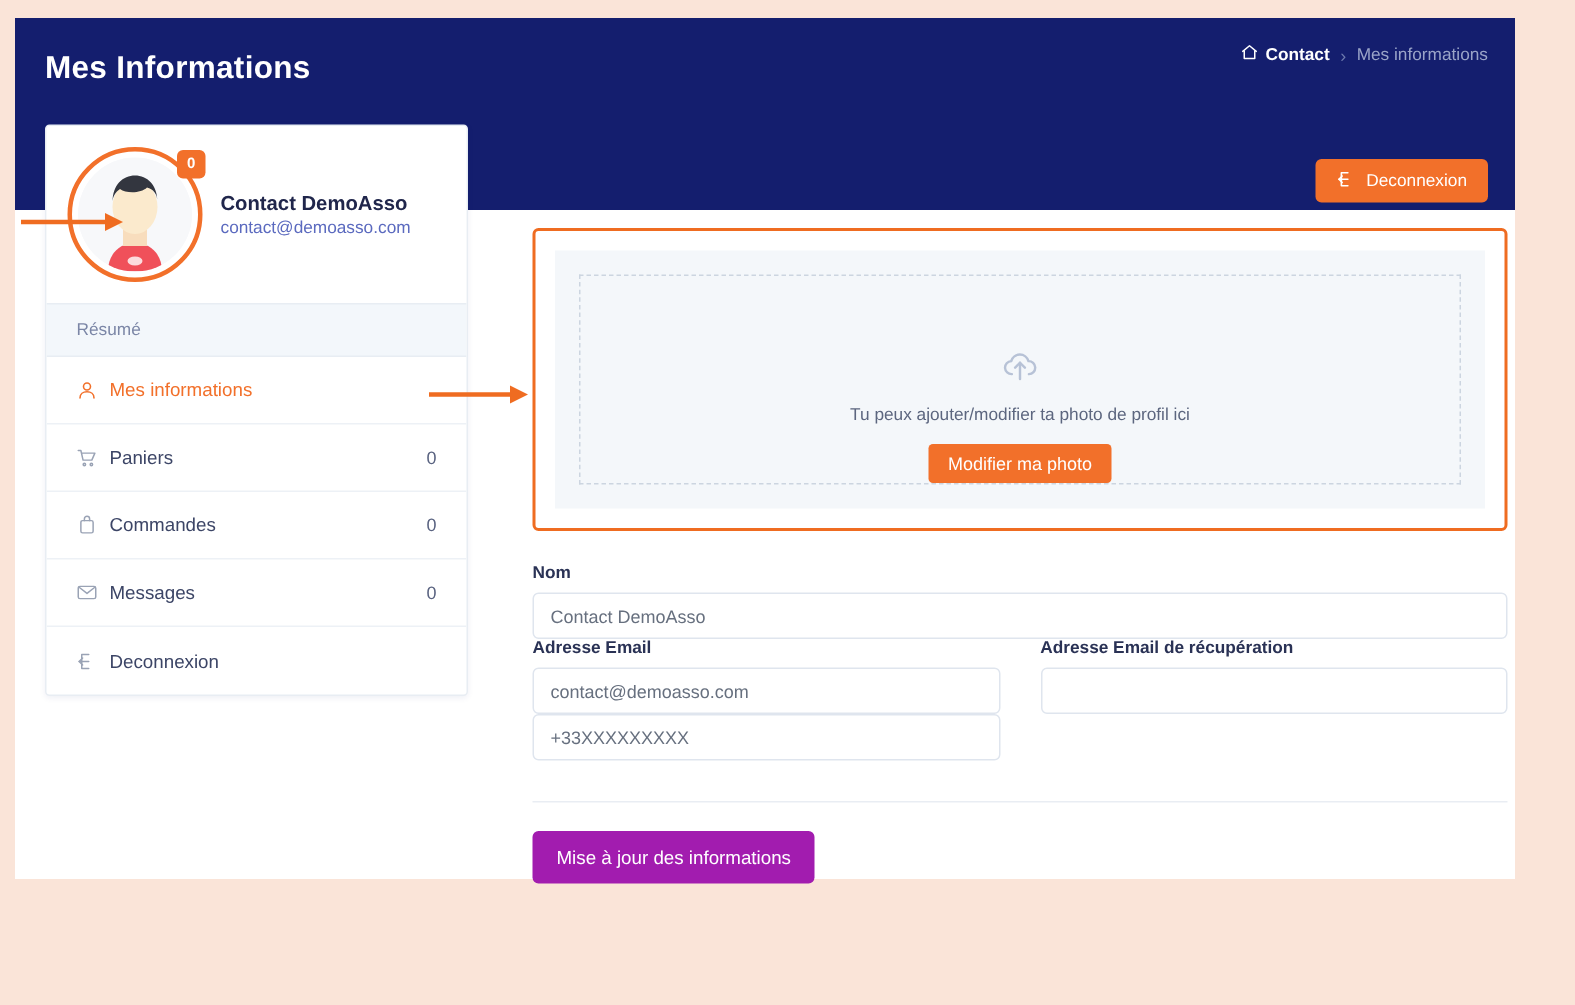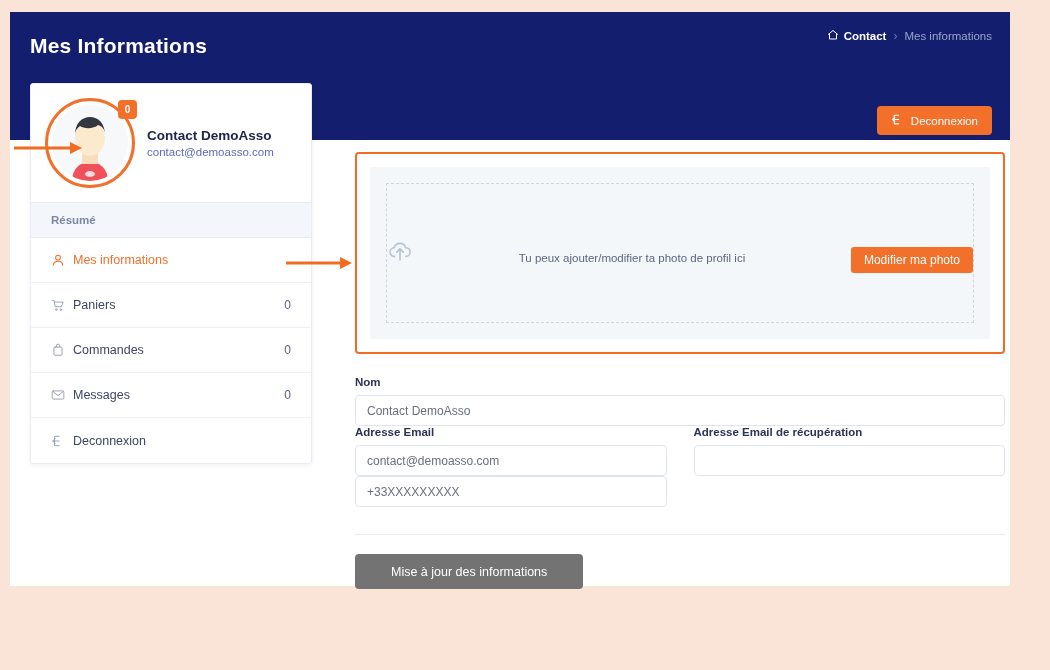--- a/index.html
+++ b/index.html
@@ -76,21 +76,21 @@
     display: flex; align-items: center; justify-content: center;
   }
   .profile-meta { margin-left: 12px; }
   .profile-name { font-size: 13.5px; font-weight: bold; color: #20264b; }
   .profile-mail { font-size: 11.5px; color: #5b6abf; margin-top: 3px; }
 
   .resume-bar {
     height: 36px; background: #f3f7fb;
     border-top: 1px solid #e8edf3; border-bottom: 1px solid #e8edf3;
     display: flex; align-items: center; padding-left: 20px;
-    font-size: 11.5px; font-weight: bold; color: #7b86a6;
+    font-size: 11.5px; font-weight: normal; color: #7b86a6;
   }
   .menu-item {
     height: 45px; display: flex; align-items: center;
     padding: 0 20px; border-bottom: 1px solid #edf1f6;
     font-size: 12.5px; color: #3c4566; cursor: pointer;
   }
   .menu-item:last-child { border-bottom: none; }
   .menu-item .mi-icon { width: 22px; flex: none; display: flex; align-items: center; }
   .menu-item .mi-label { flex: 1; }
   .menu-item .mi-count { font-size: 12px; color: #5a6381; }
@@ -100,21 +100,21 @@
   .main { position: absolute; left: 345px; top: 140px; width: 650px; }
 
   .upload-panel {
     border: 2px solid #ef6c21; border-radius: 4px;
     padding: 13px; background: #fff;
   }
   .upload-inner { background: #f4f7fa; padding: 16px; }
   .dropzone {
     border: 1px dashed #ccd5e0; background: transparent;
     height: 140px;
-    display: flex; flex-direction: row; align-items: center; justify-content: space-between;
+    display: flex; flex-direction: column; align-items: center; justify-content: flex-end;
   }
   .dz-text { font-size: 11.5px; color: #5c667f; margin-top: 9px; }
   .dz-btn {
     margin-top: 13px; height: 26px; padding: 0 13px;
     background: #f2702a; border: none; border-radius: 3px;
     color: #fff; font-size: 12px; font-family: inherit; cursor: pointer;
   }
 
   .form { margin-top: 22px; }
   .field-label {
@@ -126,22 +126,22 @@
     border: 1px solid #dfe5ee; border-radius: 4px;
     background: #fff; padding: 0 11px;
     font-size: 12px; color: #67707f; font-family: inherit;
     display: flex; align-items: center;
   }
   .row { display: flex; gap: 27px; margin-top: 0; }
   .col { flex: 1; }
   .col-narrow { width: 312px; }
   .divider { height: 1px; background: #e9edf3; margin-top: 27px; }
   .submit-btn {
-    margin-top: 19px; height: 35px; padding: 0 36px;
-    background: #737373; border: none; border-radius: 4px;
+    margin-top: 19px; height: 35px; padding: 0 16px;
+    background: #a21caf; border: none; border-radius: 4px;
     color: #fff; font-size: 12.5px; font-family: inherit; cursor: pointer;
   }
 
   
   .anno { position: absolute; pointer-events: none; }
   .anno-1 { left: 14px; top: 140px; }
   .anno-2 { left: 286px; top: 255px; }
 </style>
 </head>
 <body>

